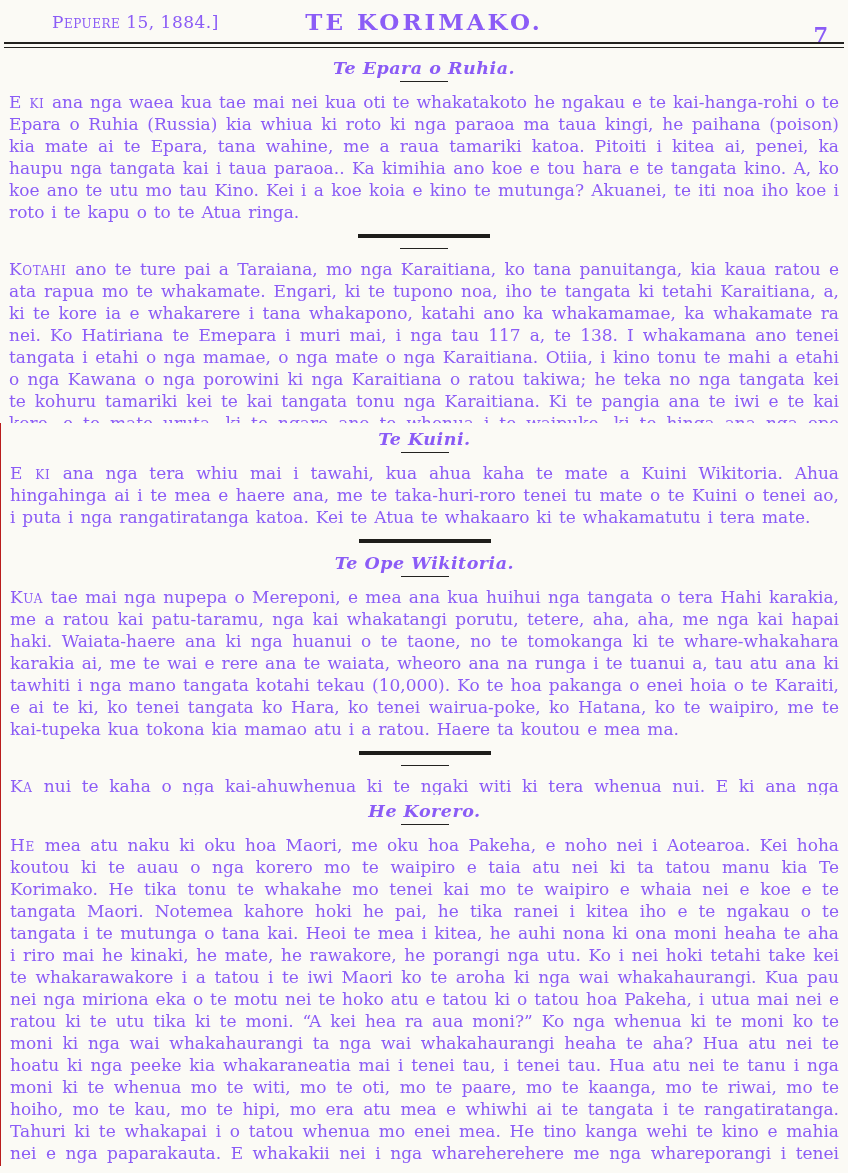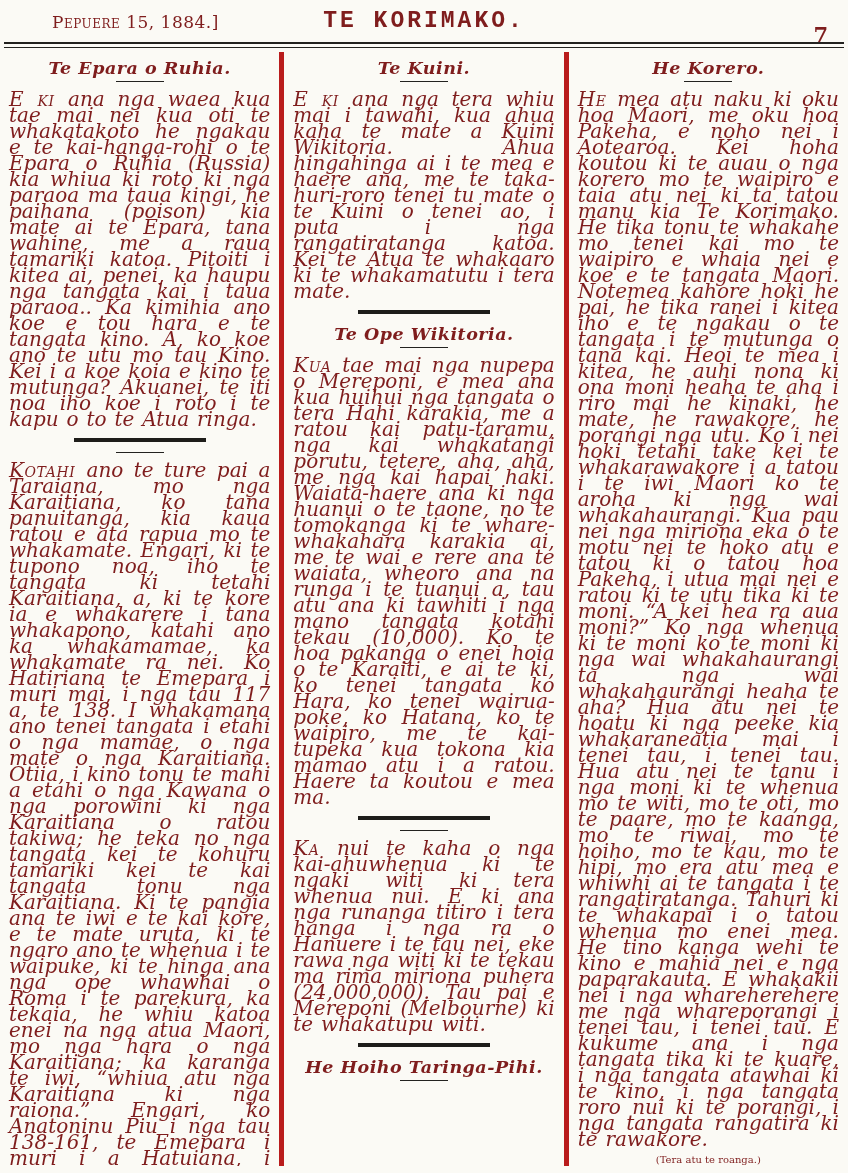--- a/index.html
+++ b/index.html
@@ -2,71 +2,71 @@
 <html><head>
 <meta charset="utf-8">
 <style>
   * { margin:0; padding:0; box-sizing:border-box; }
   html,body { background:#e8e6e0; }
   .page {
     position:relative;
     width:848px; height:1173px;
     margin:0 auto;
     background:#fbfaf5;
-    color:#7f1d1d;
+    color:#8b5cf6;
     font-family:"DejaVu Serif", serif;
     overflow:hidden;
   }
   
   .masthead { position:relative; height:40px; }
   .issue-date {
     position:absolute; left:52px; top:12px;
     font-variant:small-caps; font-size:17px; letter-spacing:0.5px;
   }
   .paper-title {
     position:absolute; left:0; right:0; top:8px;
-    text-align:center; font-size:23px; font-weight:bold; letter-spacing:3px;font-family:Liberation Mono, monospace;
+    text-align:center; font-size:23px; font-weight:bold; letter-spacing:3px;
   }
   .page-number {
     position:absolute; right:20px; top:22px;
     font-size:21px; font-weight:bold;
   }
   .masthead-rule {
     height:6px; margin:2px 4px 0 4px;
     border-top:2px solid #23221f;
     border-bottom:1px solid #23221f;
   }
   
   .columns {
     display:flex;
     height:1118px;
     padding-top:4px;
+    flex-direction:column;
   }
   .col {
     flex:1 1 0;
     padding:2px 9px 0 9px;
     overflow:hidden;
   }
-  .col + .col { border-left:5px solid #b91c1c; }
+  .col + .col { border-left:1px solid #b91c1c; }
   
   .article-title {
     text-align:center;
     font-style:italic; font-weight:bold;
     font-size:17.5px; letter-spacing:0.5px;
     margin:4px 0 1px 0;
   }
   .title-rule {
     width:48px; border-top:1.5px solid #23221f;
     margin:3px auto 9px auto;
   }
   .body-text {
     text-align:justify;
-    font-size:20px; line-height:16px;
+    font-size:17px; line-height:22px;
     word-spacing:1.5px;
-    font-style:italic;
   }
   .lead { font-variant:small-caps; letter-spacing:0.6px; }
   .closing-note {
     text-align:center; font-size:10px; line-height:18px; margin:4px 0 2px 0;
   }
   .section-divider {
     width:132px; height:2px;
     margin:11px auto 10px auto;
     border-top:3px solid #1e1d1a;
     border-bottom:1px solid #1e1d1a;

